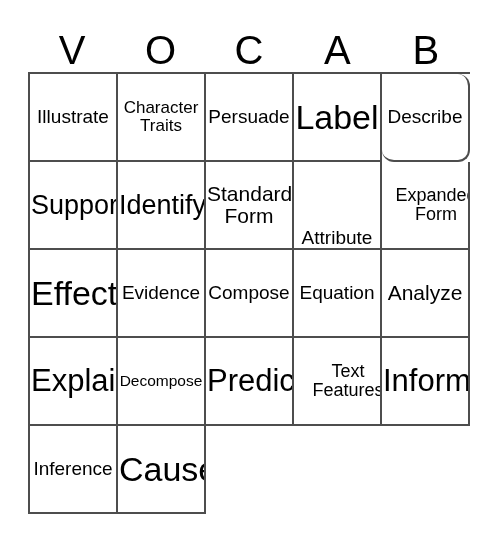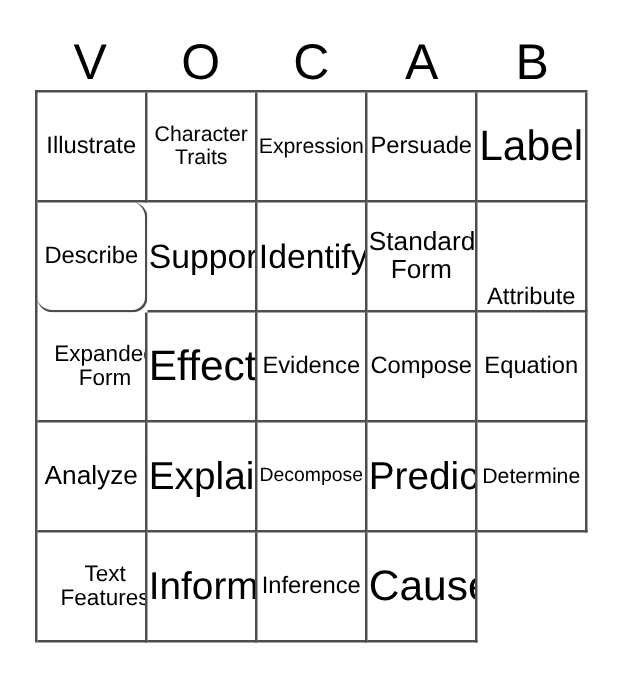--- a/index.html
+++ b/index.html
@@ -103,23 +103,20 @@
   <div id="grid" style="border-top-color: rgb(77, 77, 77); border-left-color: rgb(77, 77, 77);">
 
     <div class="cell" style="border-right-color: rgb(77, 77, 77); border-bottom-color: rgb(77, 77, 77);">
         <span class="cell-text fs-m">Illustrate</span>
       </div>
     <div class="cell" style="border-right-color: rgb(77, 77, 77); border-bottom-color: rgb(77, 77, 77);">
         <span class="cell-text fs-s">Character
 Traits</span>
       </div>
     <div class="cell" style="border-right-color: rgb(77, 77, 77); border-bottom-color: rgb(77, 77, 77);">
-        <span class="cell-text fs-s">Expression</span>
-      </div>
-    <div class="cell" style="border-right-color: rgb(77, 77, 77); border-bottom-color: rgb(77, 77, 77);">
         <span class="cell-text fs-m">Persuade</span>
       </div>
     <div class="cell" style="border-right-color: rgb(77, 77, 77); border-bottom-color: rgb(77, 77, 77);">
         <span class="cell-text fs-huge">Label</span>
       </div>
 
     <div class="cell" style="border-right-color: rgb(77, 77, 77); border-bottom-color: rgb(77, 77, 77); border-radius: 12px;">
         <span class="cell-text fs-m">Describe</span>
       </div>
     <div class="cell" style="border-right-color: rgb(77, 77, 77); border-bottom-color: rgb(77, 77, 77);">
@@ -158,23 +155,20 @@
       </div>
     <div class="cell" style="border-right-color: rgb(77, 77, 77); border-bottom-color: rgb(77, 77, 77);">
         <span class="cell-text fs-xxl">Explain</span>
       </div>
     <div class="cell" style="border-right-color: rgb(77, 77, 77); border-bottom-color: rgb(77, 77, 77);">
         <span class="cell-text fs-xs">Decompose</span>
       </div>
     <div class="cell" style="border-right-color: rgb(77, 77, 77); border-bottom-color: rgb(77, 77, 77);">
         <span class="cell-text fs-xxl">Predict</span>
       </div>
-    <div class="cell" style="border-right-color: rgb(77, 77, 77); border-bottom-color: rgb(77, 77, 77);">
-        <span class="cell-text fs-s">Determine</span>
-      </div>
 
     <div class="cell" style="border-right-color: rgb(77, 77, 77); border-bottom-color: rgb(77, 77, 77);">
         <span class="cell-text fs-sm">Text
 Features</span>
       </div>
     <div class="cell" style="border-right-color: rgb(77, 77, 77); border-bottom-color: rgb(77, 77, 77);">
         <span class="cell-text fs-xxl">Inform</span>
       </div>
     <div class="cell" style="border-right-color: rgb(77, 77, 77); border-bottom-color: rgb(77, 77, 77); align-items: center;">
         <span class="cell-text fs-m">Inference</span>

